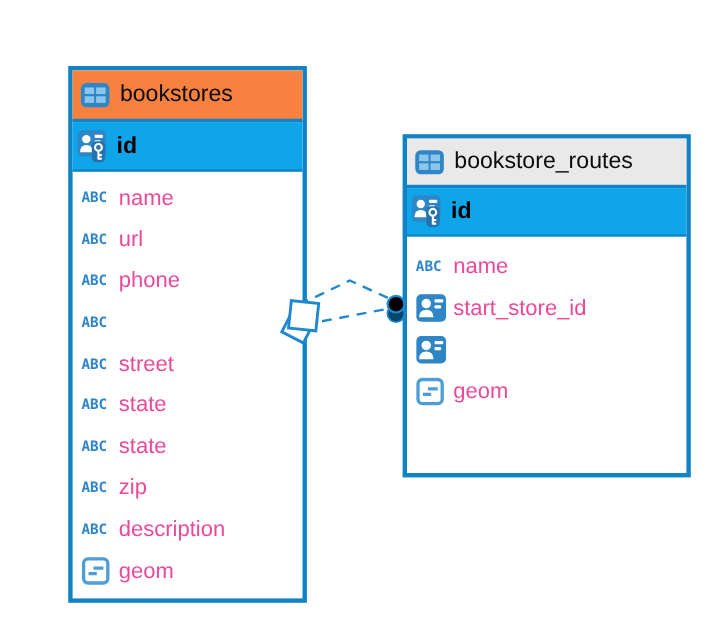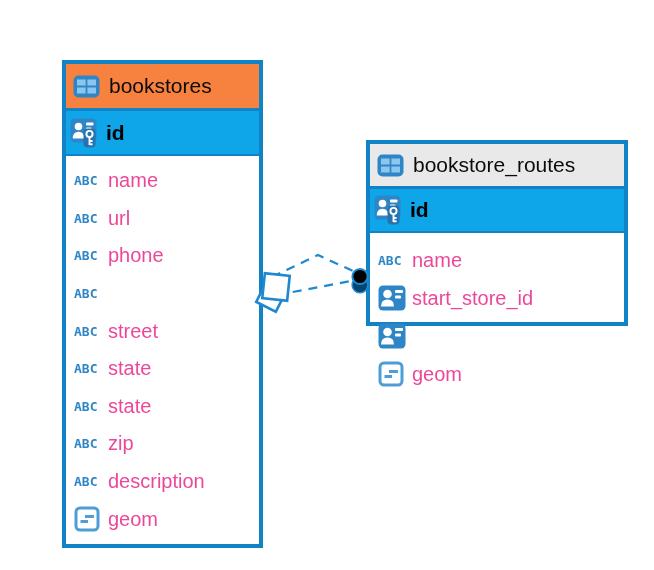--- a/index.html
+++ b/index.html
@@ -7,22 +7,22 @@
     width:654px;height:570px;position:relative;background:#ffffff;
     font-family:"Liberation Sans", sans-serif;overflow:hidden;
   }
   .canvas{position:absolute;inset:0;}
 
   
   .etable{
     position:absolute;background:#fff;border:4px solid #1183C5;
     box-sizing:border-box;display:flex;flex-direction:column;
   }
-  .etable.bookstores{left:62px;top:60px;width:201px;height:488px;}
-  .etable.routes{left:366px;top:140px;width:262px;height:186px;text-align:center;}
+  .etable.bookstores{left:62px;top:60px;width:217px;height:488px;}
+  .etable.routes{left:366px;top:122px;width:262px;height:312px;text-align:center;}
 
   .ehead{
     display:flex;align-items:center;padding-left:7px;
     border-bottom:3px solid #1183C5;flex:0 0 auto;
   }
   .bookstores .ehead{height:44px;background:#F7813F;}
   .routes .ehead{height:42px;background:#E9E9E9;}
   .ehead .tlabel{margin-left:9px;font-size:21px;color:#0b0b0b;white-space:nowrap;}
 
   .pkrow{

